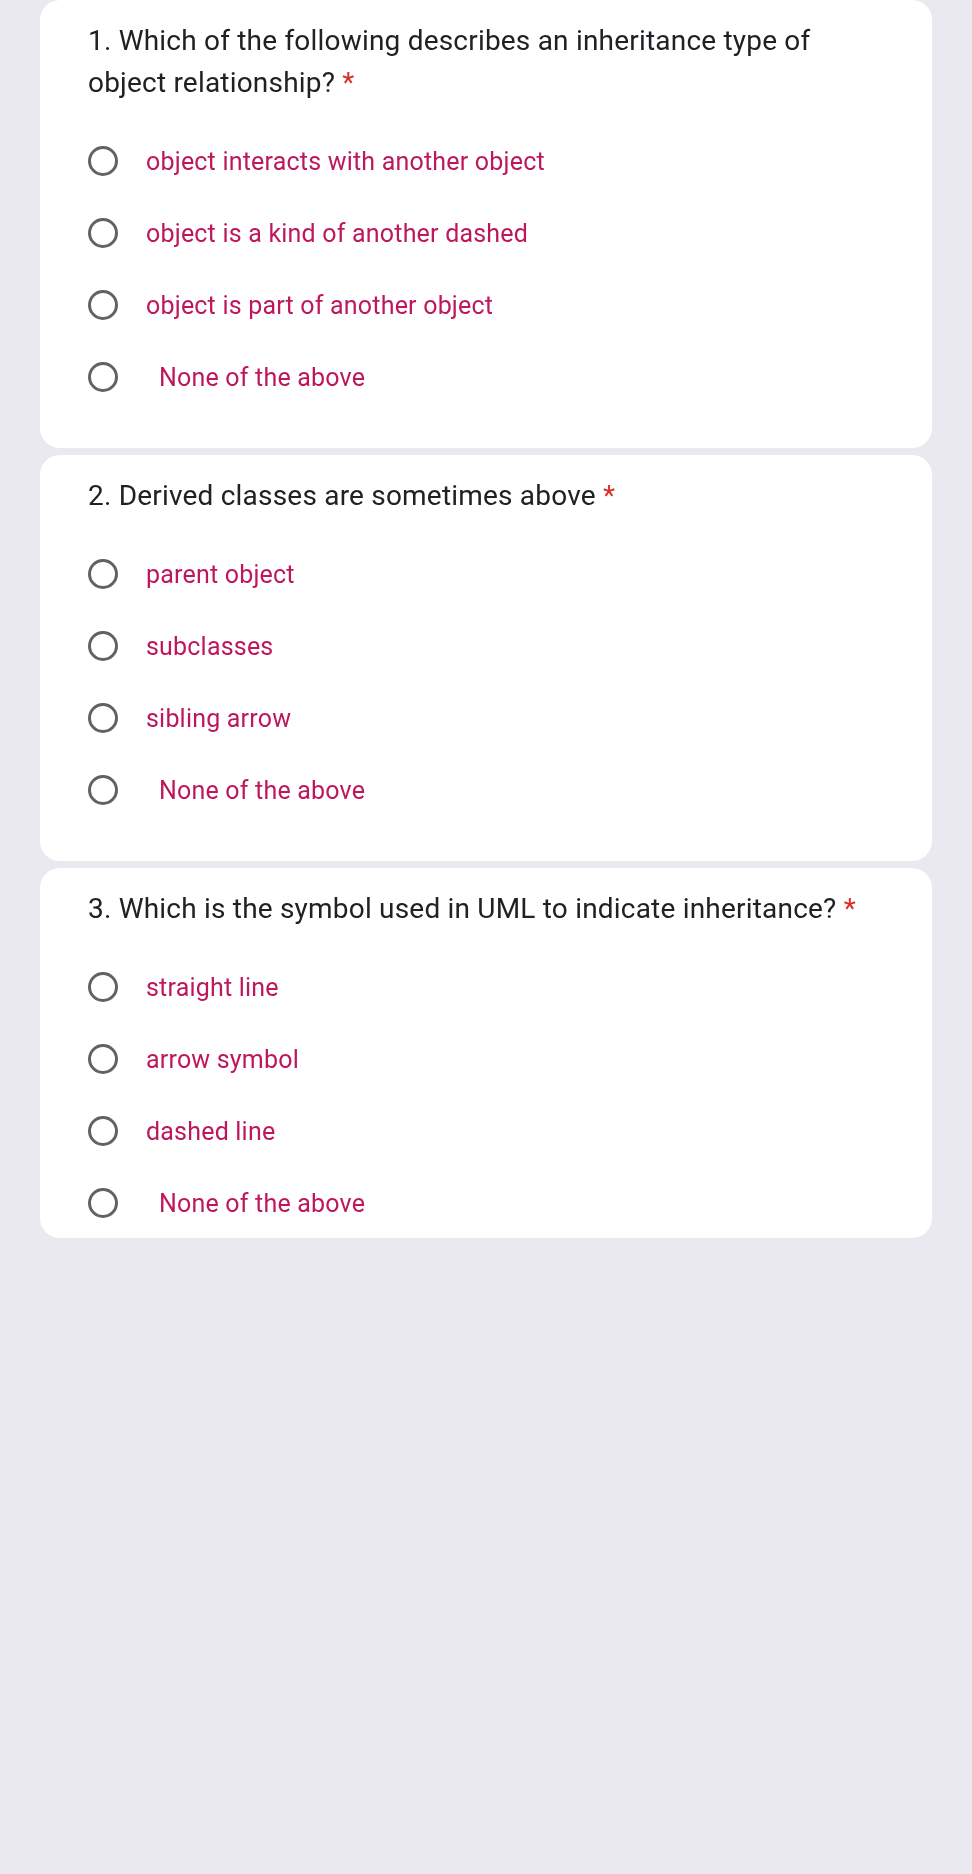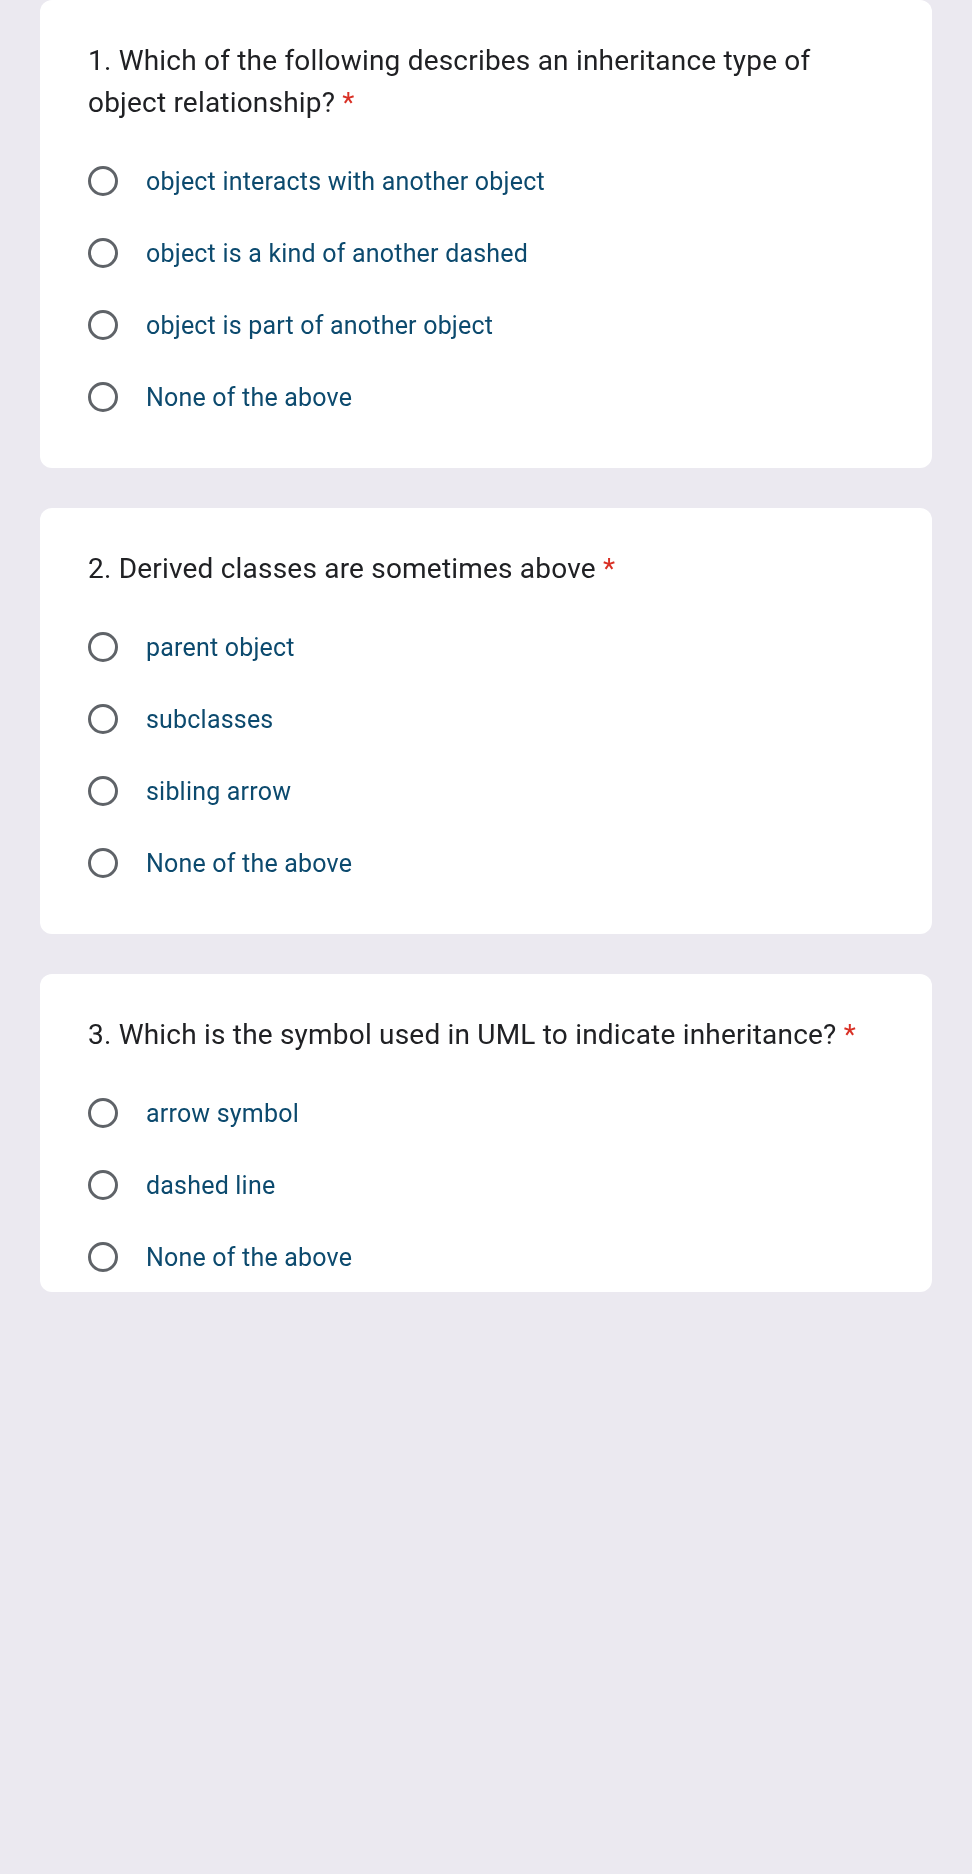--- a/index.html
+++ b/index.html
@@ -8,55 +8,56 @@
     padding: 0;
   }
   body {
     background-color: #ebe9f0;
     font-family: 'Roboto', 'Google Sans', Arial, sans-serif;
     padding: 0 40px;
     width: 972px;
   }
   .question-card {
     background-color: #ffffff;
-    border-radius: 12px;
-    padding: 40px 48px 56px 48px;
-    margin-bottom: 40px;
+    border-radius: 20px;
+    padding: 20px 48px 56px 48px;
+    margin-bottom: 7px;
   }
   .question-title {
     font-size: 28px;
     font-weight: 400;
     color: #202124;
     line-height: 1.5;
     letter-spacing: 0.2px;
     margin-bottom: 42px;
   }
   .required-asterisk {
     color: #d93025;
   }
   .option-row {
     display: flex;
     align-items: center;
     margin-bottom: 42px;
     cursor: pointer;
   }
   .option-row:last-child {
     margin-bottom: 0;
+    gap: 13px;
   }
   .radio-circle {
     width: 30px;
     height: 30px;
     border: 3px solid #5f6368;
     border-radius: 50%;
     flex-shrink: 0;
     margin-right: 28px;
   }
   .option-label {
     font-size: 25px;
-    color: #0c4a6e;
+    color: #be185d;
     letter-spacing: 0.2px;
   }
 </style>
 </head>
 <body>
 
 <div class="question-card">
   <div class="question-title">
     <span>1. </span><span>Which of the following describes an inheritance type of object relationship?</span><span class="required-asterisk"> *</span>
   </div>
@@ -99,20 +100,24 @@
     <span class="option-label">None of the above</span>
   </div>
 </div>
 
 <div class="question-card" style="padding-bottom:20px;">
   <div class="question-title">
     <span>3. </span><span>Which is the symbol used in UML to indicate inheritance?</span><span class="required-asterisk"> *</span>
   </div>
   <div class="option-row">
     <div class="radio-circle"></div>
+    <span class="option-label">straight line</span>
+  </div>
+  <div class="option-row">
+    <div class="radio-circle"></div>
     <span class="option-label">arrow symbol</span>
   </div>
   <div class="option-row">
     <div class="radio-circle"></div>
     <span class="option-label">dashed line</span>
   </div>
   <div class="option-row">
     <div class="radio-circle"></div>
     <span class="option-label">None of the above</span>
   </div>

